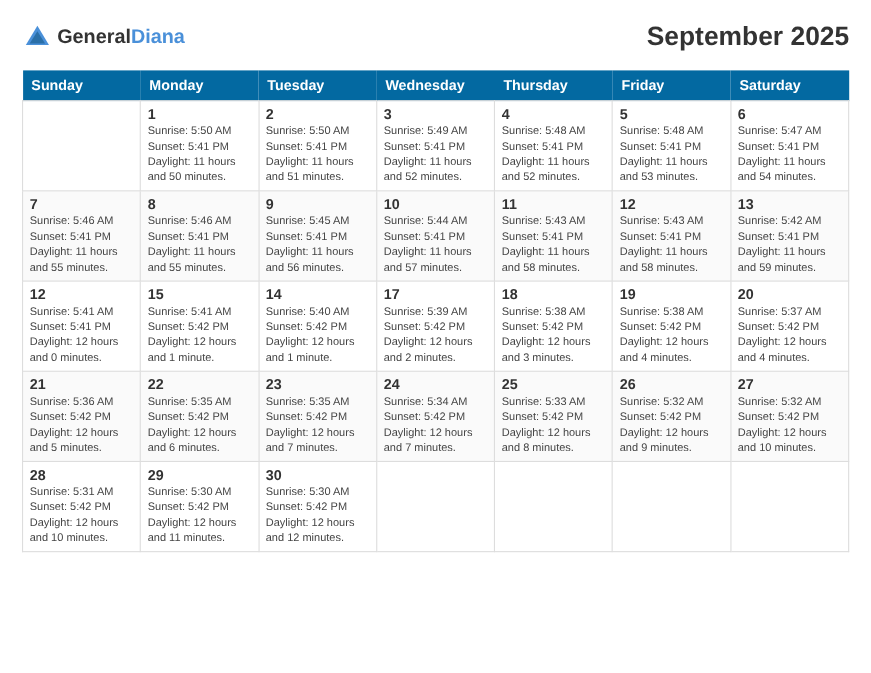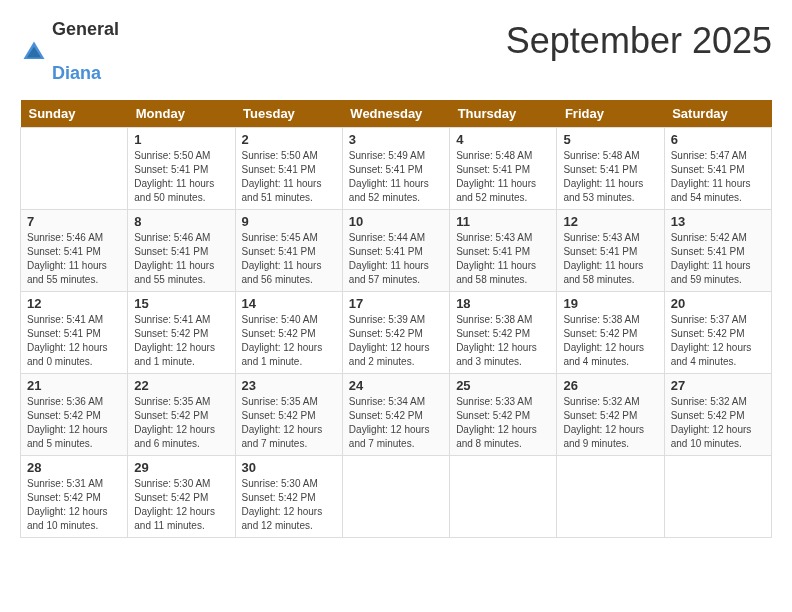--- a/index.html
+++ b/index.html
@@ -15,45 +15,43 @@
       justify-content: space-between;
       align-items: flex-start;
       margin-bottom: 16px;
     }
     .logo {
       display: flex;
       align-items: center;
     }
     .logo-text {
       display: flex;
-      flex-direction: column;
       line-height: 1.1;
-      gap: 24px;
     }
     .logo-general {
       font-size: 18px;
       font-weight: bold;
       color: #333;
     }
     .logo-blue {
       font-size: 18px;
       font-weight: bold;
       color: #4a90d9;
     }
     .logo-icon {
       width: 28px;
       height: 28px;
       margin-right: 4px;
     }
     .title-area {
       text-align: right;
     }
     .month-title {
-      font-size: 36px;
-      font-weight: normal;
+      font-size: 24px;
+      font-weight: bold;
       color: #333;
     }
     .subtitle {
       font-size: 15px;
       color: #555;
     }
     table {
       width: 100%;
       border-collapse: collapse;
       font-size: 11px;
@@ -88,21 +86,21 @@
     .empty-cell {
       background: #f9f9f9;
     }
     tr:nth-child(even) td {
       background: #fafafa;
     }
     tr:nth-child(odd) td {
       background: #fff;
     }
     .header-row th {
-      background-color: #a16207;
+      background-color: #0369a1;
     }
   </style>
 </head>
 <body>
 
 <div class="header-area">
   <div class="logo">
     <svg class="logo-icon" viewBox="0 0 40 40">
       <polygon points="20,5 35,30 5,30" fill="#4a90d9"></polygon>
       <polygon points="20,12 30,28 10,28" fill="#2a6fa8"></polygon>

